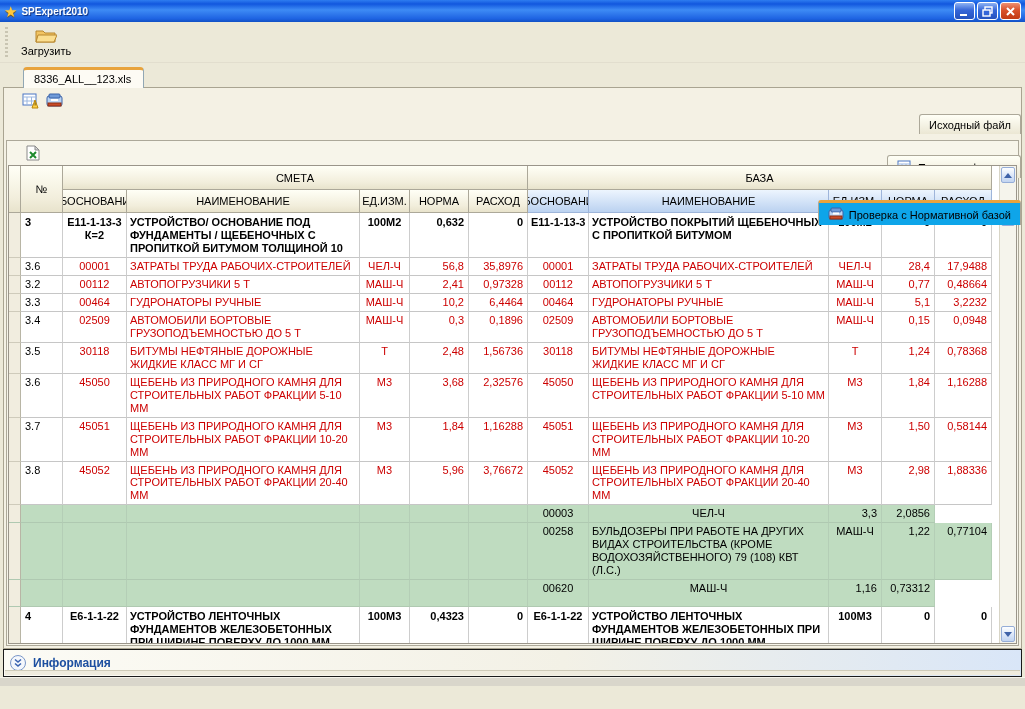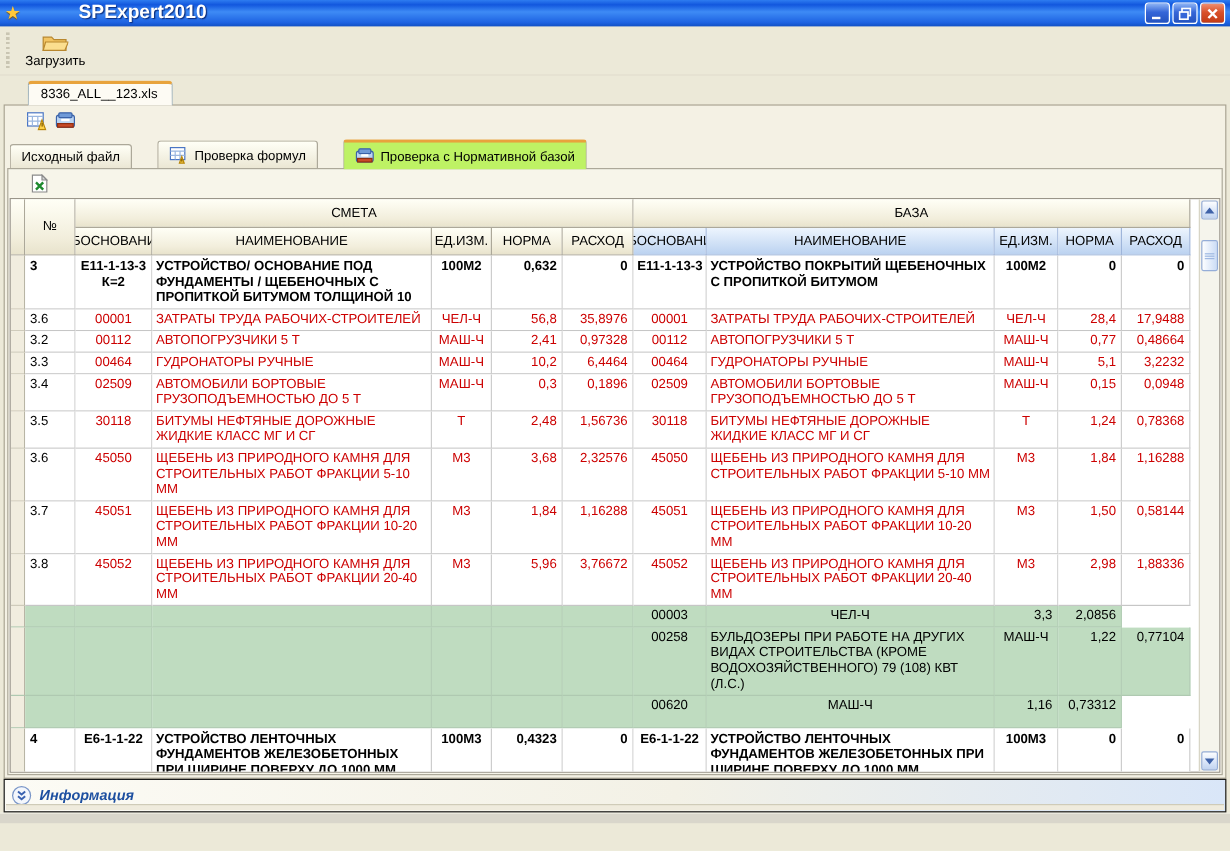--- a/index.html
+++ b/index.html
@@ -3,21 +3,21 @@
 <meta charset="utf-8">
 <style>
   * { margin:0; padding:0; box-sizing:border-box; }
   html,body { width:1025px; height:709px; font-family:"Liberation Sans", sans-serif; background:#ECE9D8; overflow:hidden; }
   .window { width:1025px; height:709px; display:flex; flex-direction:column; background:#ECE9D8; }
 
   
   .titlebar { height:22px; background:linear-gradient(180deg,#2E7CF0 0%,#1257DE 18%,#3E8BF5 45%,#1E63E2 85%,#1150C4 100%);
     display:flex; align-items:center; padding:0 4px; flex:0 0 auto; }
   .titlebar .star { color:#FFC83C; font-size:15px; text-shadow:0 1px 1px #7A4E00; margin-right:4px; line-height:1; }
-  .titlebar .title { color:#FFFFFF; font-weight:bold; font-size:16px; text-shadow:1px 1px 1px #0A2B7A; flex:1;margin-left:44px; }
+  .titlebar .title { color:#FFFFFF; font-weight:bold; font-size:10px; text-shadow:1px 1px 1px #0A2B7A; flex:1; }
   .winbtns { display:flex; gap:2px; }
   .winbtn { width:21px; height:18px; border:1px solid #FFFFFF; border-radius:3px;
     background:linear-gradient(180deg,#8DB3F4 0%,#3566D8 45%,#2452BE 100%); display:flex; align-items:center; justify-content:center; }
   .winbtn.close { background:linear-gradient(180deg,#F09072 0%,#D9512B 45%,#C23A14 100%); }
 
   
   .menubar { height:23px; display:flex; align-items:center; padding:0 6px; gap:2px; border-bottom:1px solid #FFFFFF; flex:0 0 auto; }
   .menuitem { font-size:11px; padding:3px 7px; color:#000; }
 
   
@@ -29,24 +29,24 @@
   
   .doctabs { height:24px; display:flex; align-items:flex-end; padding-left:23px; flex:0 0 auto; }
   .doctab { background:#FDFBF4; border:1px solid #91A7B4; border-bottom:none; border-top:3px solid #E8A33C; border-radius:4px 4px 0 0;
     font-size:11px; padding:3px 12px 3px 10px; position:relative; top:1px; z-index:2; }
 
   
   .docpanel { height:562px; margin:0 3px; border:1px solid #A9A491; background:#F4F1E4; display:flex; flex-direction:column; flex:0 0 auto; }
   .subtoolbar { height:26px; display:flex; align-items:center; padding:2px 2px; gap:4px; }
   .tbicon { width:20px; height:20px; display:flex; align-items:center; justify-content:center; border:1px solid transparent; border-radius:2px; }
 
-  .viewtabs { height:26px; display:flex; align-items:flex-end; padding-left:4px; gap:21px; }
+  .viewtabs { height:26px; display:flex; align-items:flex-end; padding-left:4px; gap:21px;flex-direction:column; }
   .viewtab { display:flex; align-items:center; gap:5px; font-size:11px; padding:4px 9px 3px 9px;
     background:linear-gradient(180deg,#FFFFF6,#EBE7D4); border:1px solid #ACA899; border-bottom:none; border-radius:3px 3px 0 0; position:relative; top:0; }
-  .viewtab.active { background:#bef264; border-top:3px solid #E8A33C; padding-top:4px; top:1px; z-index:2; }
+  .viewtab.active { background:#0ea5e9; border-top:3px solid #E8A33C; padding-top:4px; top:1px; z-index:2; }
 
   .viewpanel { flex:1; border:1px solid #ACA899; margin:0 2px 2px 2px; background:#F7F5EA; display:flex; flex-direction:column; overflow:hidden; }
   .contenttoolbar { height:24px; display:flex; align-items:center; padding:2px; gap:4px; }
 
   
   .tablewrap { position:relative; flex:1; margin:0 1px 1px 1px; border:1px solid #9A958A; background:#FFFFFF; overflow:hidden; }
   .tablescroll { position:absolute; left:0; top:0; right:17px; bottom:0; overflow:hidden; }
   :root { }
   .thead, .trow { display:grid; grid-template-columns:12px 42px 64px 233px 50px 59px 59px 61px 240px 53px 53px 57px; }
   .thead { grid-template-rows:24px 23px; }
@@ -83,21 +83,21 @@
   .arr.down { border-top:5px solid #3F62A8; }
   .sthumb { position:absolute; left:1px; right:1px; top:34px; height:26px; border:1px solid #95ADD8; border-radius:2px;
     background:linear-gradient(90deg,#FDFEFF,#CBDCF6); display:flex; flex-direction:column; align-items:center; justify-content:center; gap:1px; }
   .sthumb i { display:block; width:8px; height:1px; background:#9FB8E2; }
 
   
   .infopanel { height:28px; margin:0 3px; border:1px solid #1A1A1A; background:linear-gradient(90deg,#FCFBF5 0%,#F3F1E6 55%,#D9E6F8 100%);
     display:flex; align-items:center; padding:0 6px; gap:7px; position:relative; flex:0 0 auto; }
   .infopanel .strip { position:absolute; left:1px; right:1px; bottom:1px; height:5px; background:#EFEBDD; border-top:1px solid #CFCBB8; }
   .chevcircle { width:16px; height:16px; border:1px solid #7A96C8; border-radius:50%; background:#F4F7FC; display:flex; align-items:center; justify-content:center; }
-  .infolabel { color:#1D4FA0; font-weight:bold; font-size:12px;font-style:italic; }
+  .infolabel { color:#1D4FA0; font-weight:bold; font-size:12px; }
 
   .statusbar { height:9px; background:#D9D6CB; border-top:1px solid #F5F3EA; flex:0 0 auto; }
 </style>
 </head>
 <body>
 
 <div class="window">
 
   <div class="titlebar">
     <span class="star">★</span>

